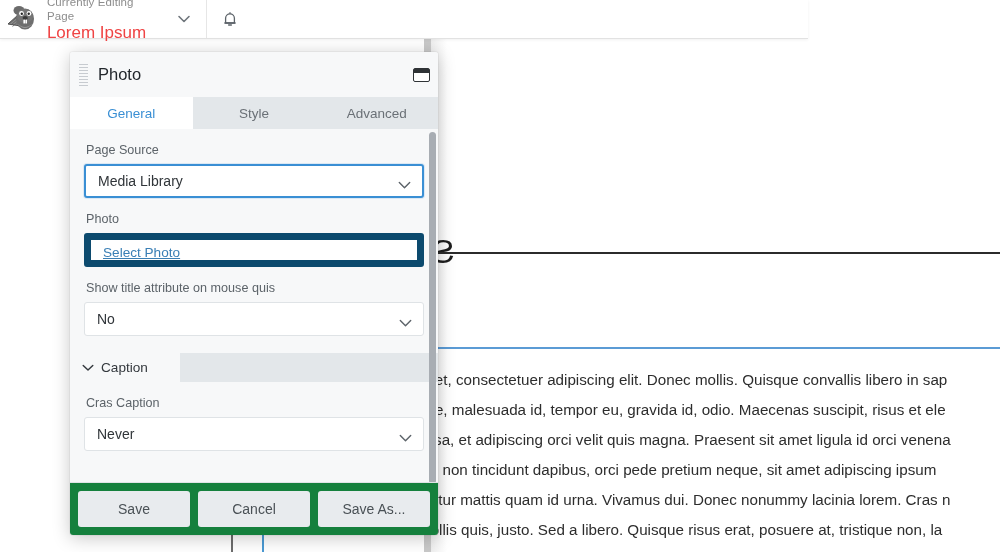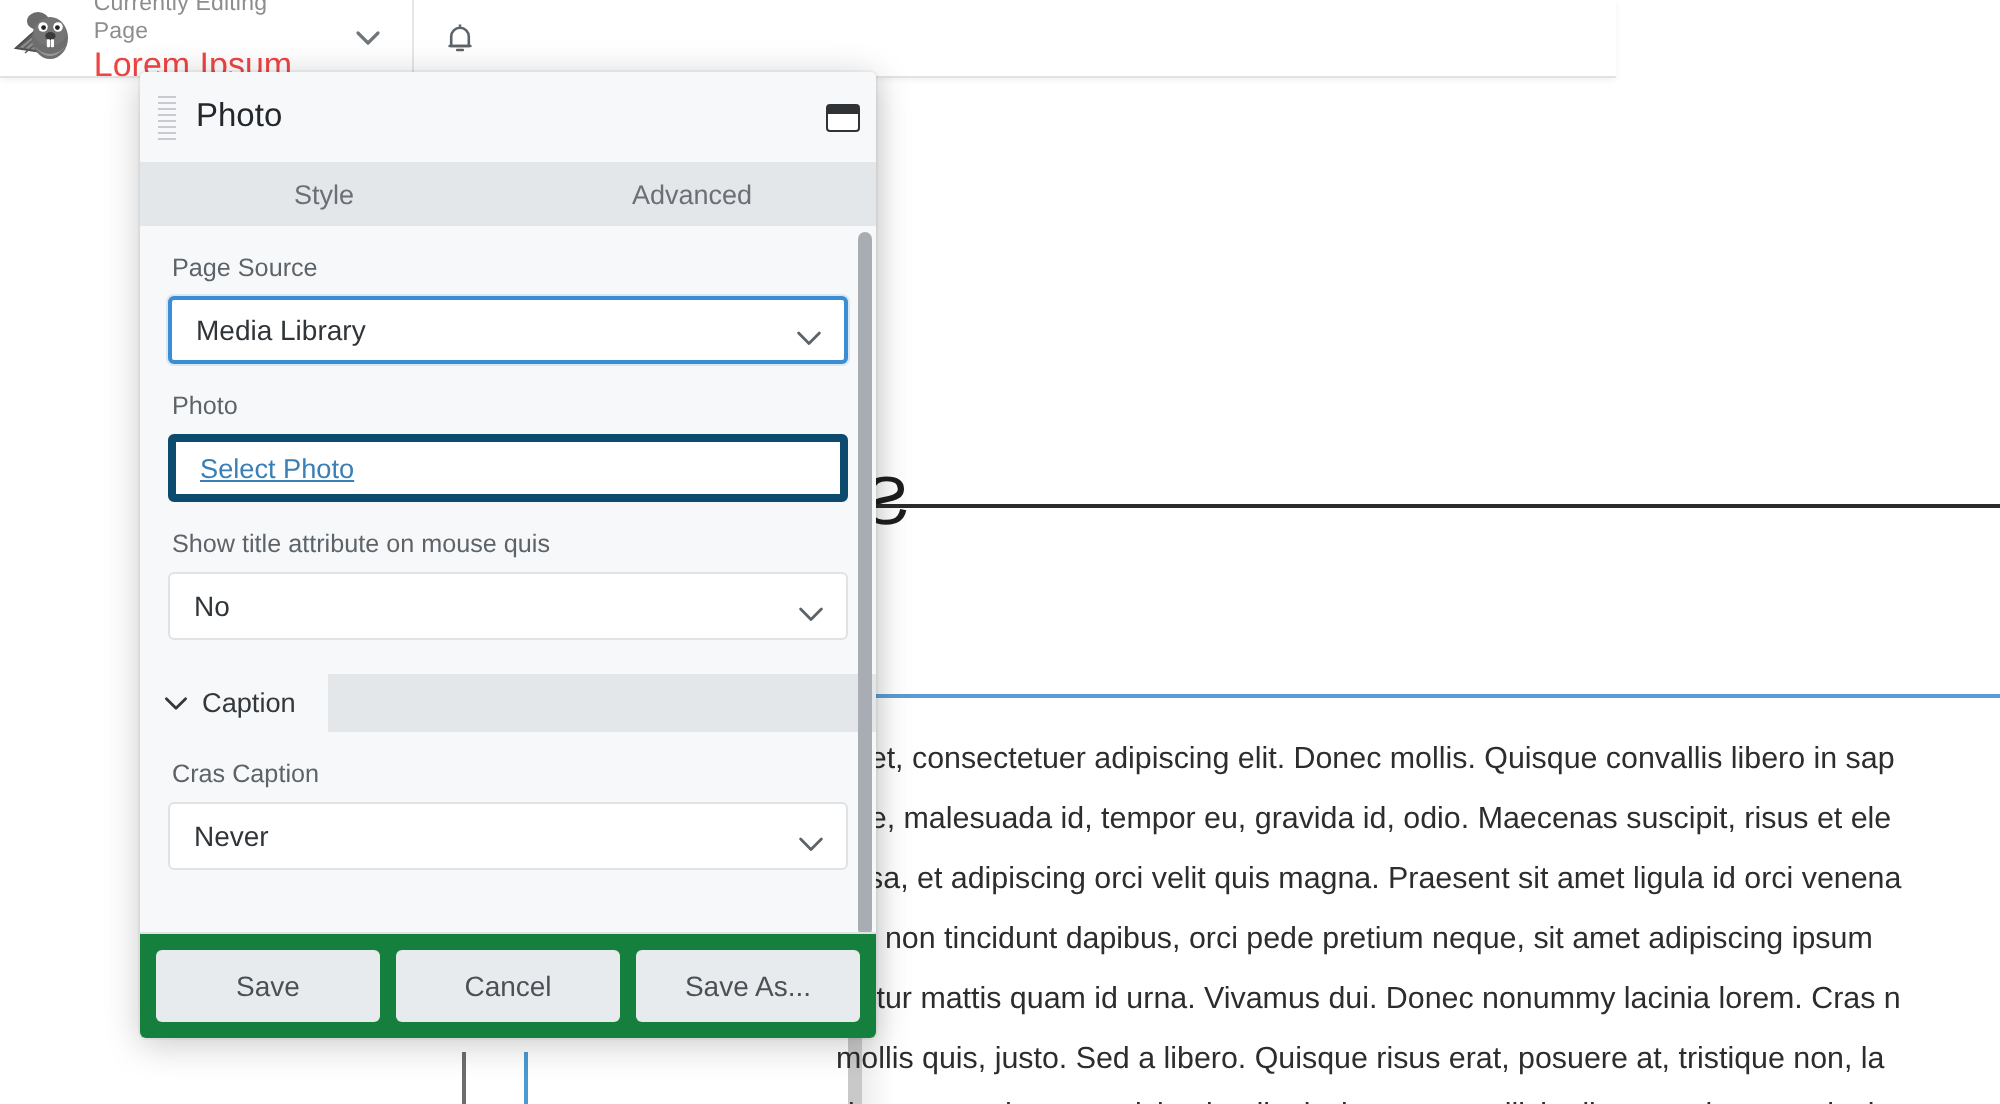--- a/index.html
+++ b/index.html
@@ -155,21 +155,21 @@
   .topbar-divider {
     width: 1px;
     height: 38px;
     background: #e6e6e6;
   }
 
   
   .panel {
     position: absolute;
     left: 70px;
-    top: 36px;
+    top: 52px;
     width: 368px;
     height: 483px;
     background: #f7f8f9;
     border-radius: 3px;
     box-shadow: 0 3px 18px rgba(0,0,0,0.22), 0 0 0 1px rgba(0,0,0,0.04);
     z-index: 10;
     display: flex;
     flex-direction: column;
     overflow: hidden;
   }
@@ -289,24 +289,24 @@
   }
   .select-box .chev {
     position: absolute;
     right: 11px;
     top: 50%;
     margin-top: -4px;
   }
   .link-row {
     height: 34px;
     background: #ffffff;
-    border: 4px solid #0c4a6e;
+    border: 7px solid #0c4a6e;
     border-radius: 3px;
     display: flex;
-    align-items: center;
+    align-items: flex-end;
     padding: 0 12px;
     box-sizing: border-box;
   }
   .link-row a {
     font-size: 13.6px;
     color: #3a7fb5;
     text-decoration: underline;
     cursor: pointer;
   }
   .section-gap { height: 13px; }
@@ -315,21 +315,21 @@
     align-items: stretch;
     height: 29px;
     background: #e3e7ea;
     margin-top: 4px;
   }
   .section-header-tab {
     display: flex;
     align-items: center;
     gap: 7px;
     background: #f7f8f9;
-    padding: 0 16px 0 12px;
+    padding: 0 32px 0 12px;
     font-size: 13.6px;
     color: #33383d;
     cursor: pointer;
   }
   .section-header-fill { flex: 1; }
 
   .panel-scrollbar {
     position: absolute;
     right: 2px;
     top: 3px;
@@ -447,20 +447,21 @@
           <i></i>
           <i></i>
       </div>
       <div class="panel-title">Photo</div>
       <div class="panel-winbtn">
         <span class="win-icon"></span>
       </div>
     </div>
 
     <div class="panel-tabs">
+      <div class="panel-tab active">General</div>
       <div class="panel-tab">Style</div>
       <div class="panel-tab">Advanced</div>
     </div>
 
     <div class="panel-body">
       <div class="panel-scroll">
 
         <div class="field">
           <div class="field-label">Page Source</div>
           <div class="select-box focused">

